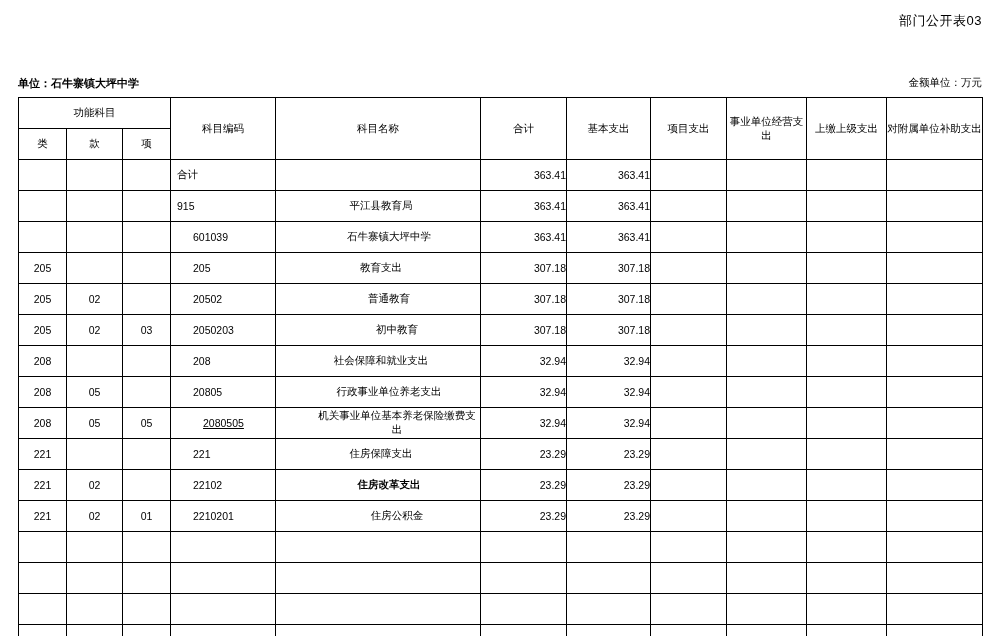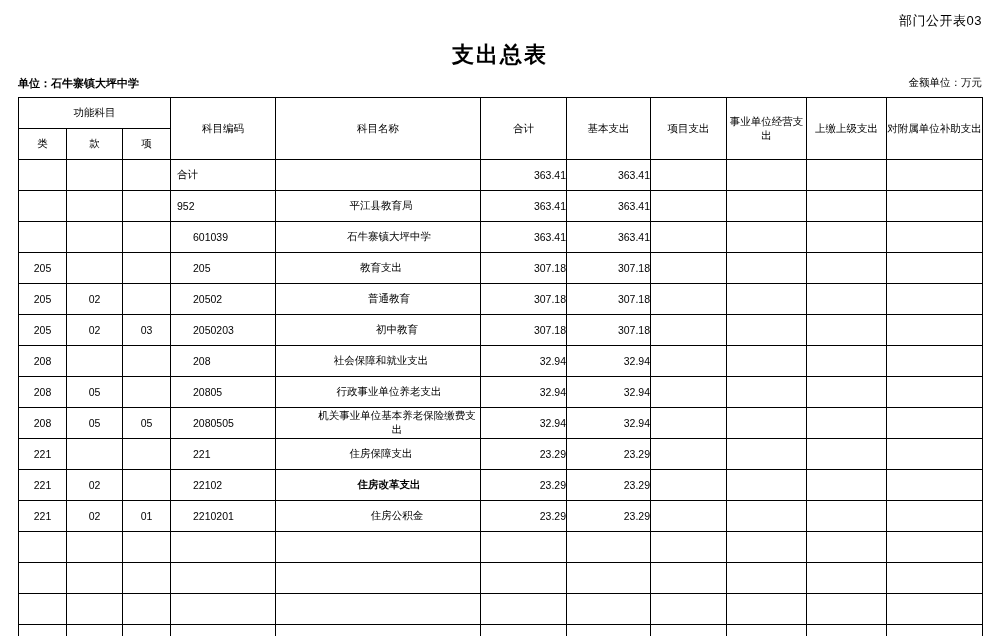--- a/index.html
+++ b/index.html
@@ -92,21 +92,20 @@
     text-align: center;
   }
 </style>
 </head>
 <body>
 
 <div class="page">
 
   <div class="corner-note">部门公开表03</div>
 
-  <div class="doc-title">支出总表</div>
 
   <div class="meta-row">
     <div class="meta-left">单位：石牛寨镇大坪中学</div>
     <div class="meta-right">金额单位：万元</div>
   </div>
 
   <table class="sheet">
     <colgroup>
       <col style="width:48px">
       <col style="width:56px">
@@ -149,21 +148,21 @@
           <td class="num-cell">363.41</td>
           <td class="num-cell"></td>
           <td class="num-cell"></td>
           <td class="num-cell"></td>
           <td class="num-cell"></td>
         </tr>
         <tr>
           <td class="cls-cell"></td>
           <td class="cls-cell"></td>
           <td class="cls-cell"></td>
-          <td class="code-cell" style="padding-left: 6px;">952</td>
+          <td class="code-cell" style="padding-left: 6px;">915</td>
           <td class="name-cell" style="padding-left: 6px; text-align: center;">平江县教育局</td>
           <td class="num-cell">363.41</td>
           <td class="num-cell">363.41</td>
           <td class="num-cell"></td>
           <td class="num-cell"></td>
           <td class="num-cell"></td>
           <td class="num-cell"></td>
         </tr>
         <tr>
           <td class="cls-cell"></td>
@@ -240,21 +239,21 @@
           <td class="num-cell">32.94</td>
           <td class="num-cell"></td>
           <td class="num-cell"></td>
           <td class="num-cell"></td>
           <td class="num-cell"></td>
         </tr>
         <tr>
           <td class="cls-cell">208</td>
           <td class="cls-cell">05</td>
           <td class="cls-cell">05</td>
-          <td class="code-cell" style="padding-left: 22px;">2080505</td>
+          <td class="code-cell" style="padding-left: 32px; text-decoration: underline;">2080505</td>
           <td class="name-cell" style="padding-left: 38px; text-align: center;">机关事业单位基本养老保险缴费支出</td>
           <td class="num-cell">32.94</td>
           <td class="num-cell">32.94</td>
           <td class="num-cell"></td>
           <td class="num-cell"></td>
           <td class="num-cell"></td>
           <td class="num-cell"></td>
         </tr>
         <tr>
           <td class="cls-cell">221</td>

